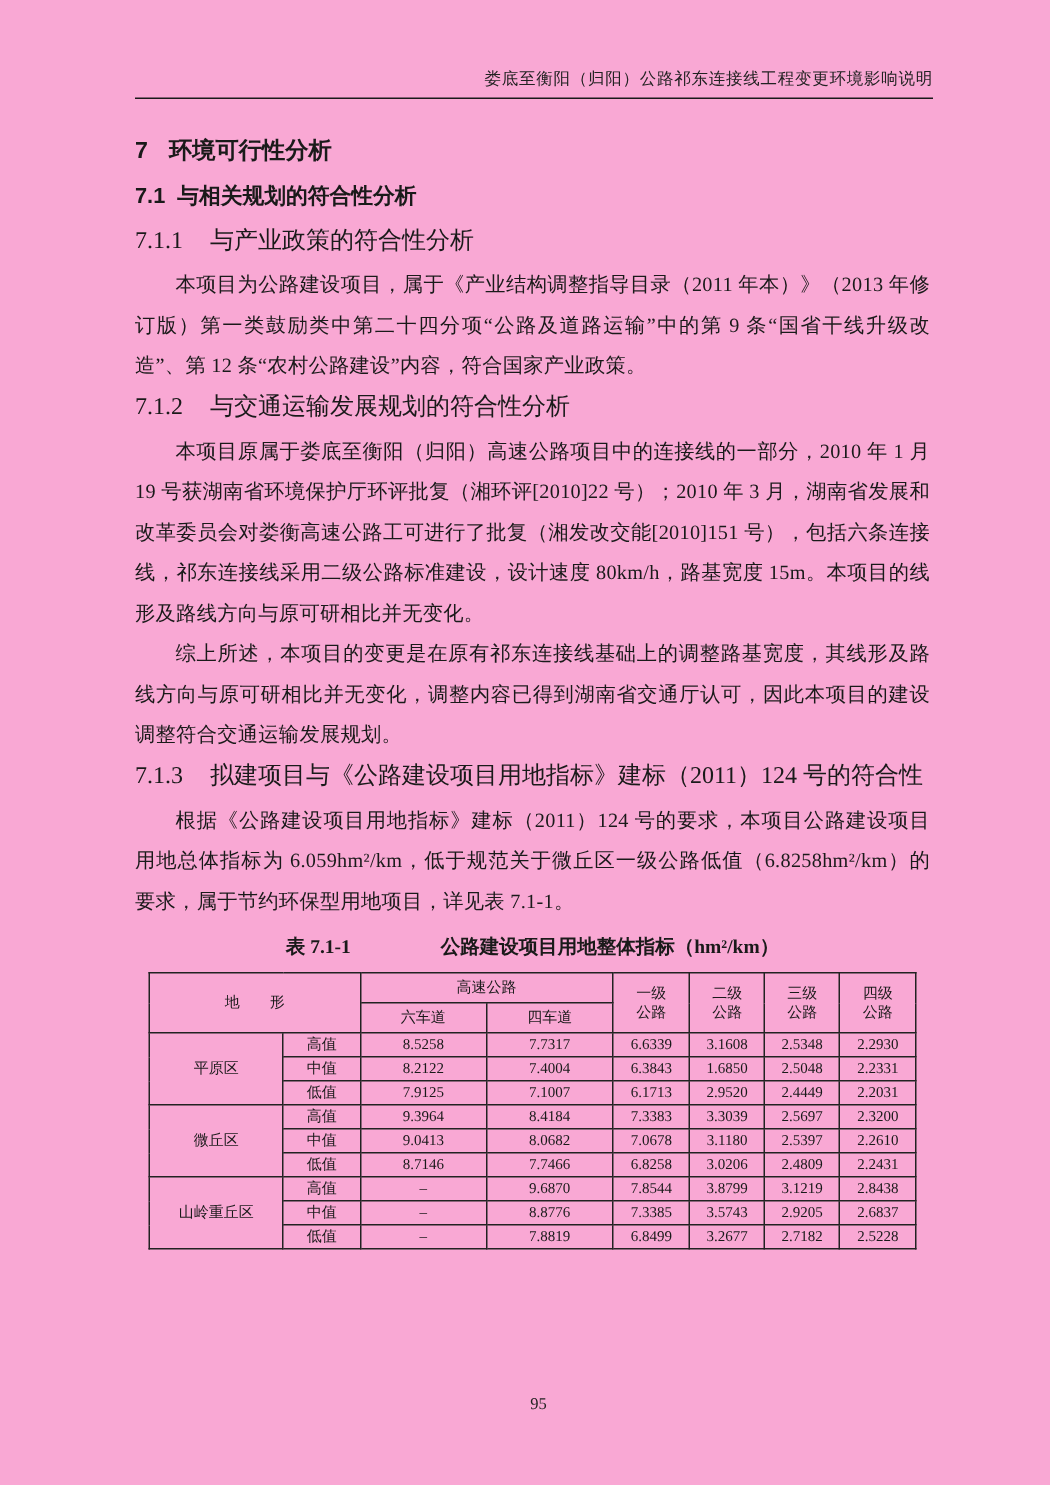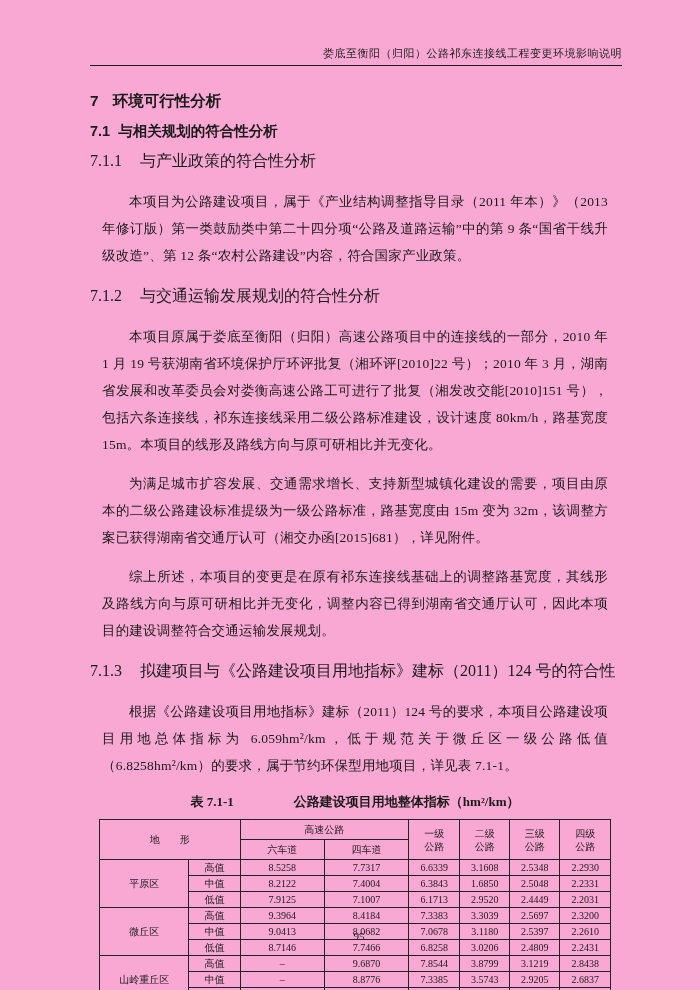--- a/index.html
+++ b/index.html
@@ -28,21 +28,21 @@
   .h-l2{
     font-family:"Liberation Sans","DejaVu Sans",sans-serif;
     font-weight:bold;font-size:14.5px;line-height:30px;margin:0;
   }
   .h-l2 .num{margin-right:8px;}
   .h-l3{
     font-weight:normal;font-size:16px;line-height:30px;margin:0;
   }
   .h-l3 .num{margin-right:18px;}
   .body-p{
-    margin:12px;font-size:13.5px;line-height:27px;
+    margin:0;font-size:13.5px;line-height:27px;
     text-align:justify;text-indent:2em;
     letter-spacing:0.2px;
   }
   
   .table-caption{
     display:flex;justify-content:center;gap:60px;
     font-weight:bold;font-size:13px;line-height:22px;
     margin:6px 0 6px 0;
     align-items:center;
   }
@@ -78,21 +78,20 @@
 
     <h2 class="h-l2"><span class="num">7.1</span><span>与相关规划的符合性分析</span></h2>
 
     <h3 class="h-l3"><span class="num">7.1.1</span><span>与产业政策的符合性分析</span></h3>
 
     <p class="body-p">本项目为公路建设项目，属于《产业结构调整指导目录（2011 年本）》（2013 年修订版）第一类鼓励类中第二十四分项“公路及道路运输”中的第 9 条“国省干线升级改造”、第 12 条“农村公路建设”内容，符合国家产业政策。</p>
 
     <h3 class="h-l3"><span class="num">7.1.2</span><span>与交通运输发展规划的符合性分析</span></h3>
 
     <p class="body-p">本项目原属于娄底至衡阳（归阳）高速公路项目中的连接线的一部分，2010 年 1 月 19 号获湖南省环境保护厅环评批复（湘环评[2010]22 号）；2010 年 3 月，湖南省发展和改革委员会对娄衡高速公路工可进行了批复（湘发改交能[2010]151 号），包括六条连接线，祁东连接线采用二级公路标准建设，设计速度 80km/h，路基宽度 15m。本项目的线形及路线方向与原可研相比并无变化。</p>
-    <p class="body-p">为满足城市扩容发展、交通需求增长、支持新型城镇化建设的需要，项目由原本的二级公路建设标准提级为一级公路标准，路基宽度由 15m 变为 32m，该调整方案已获得湖南省交通厅认可（湘交办函[2015]681），详见附件。</p>
     <p class="body-p">综上所述，本项目的变更是在原有祁东连接线基础上的调整路基宽度，其线形及路线方向与原可研相比并无变化，调整内容已得到湖南省交通厅认可，因此本项目的建设调整符合交通运输发展规划。</p>
 
     <h3 class="h-l3"><span class="num">7.1.3</span><span>拟建项目与《公路建设项目用地指标》建标（2011）124 号的符合性</span></h3>
 
     <p class="body-p">根据《公路建设项目用地指标》建标（2011）124 号的要求，本项目公路建设项目用地总体指标为 6.059hm²/km，低于规范关于微丘区一级公路低值（6.8258hm²/km）的要求，属于节约环保型用地项目，详见表 7.1-1。</p>
 
     <div class="table-caption">
       <span>表 7.1-1</span>
       <span>公路建设项目用地整体指标（hm²/km）</span>
     </div>

